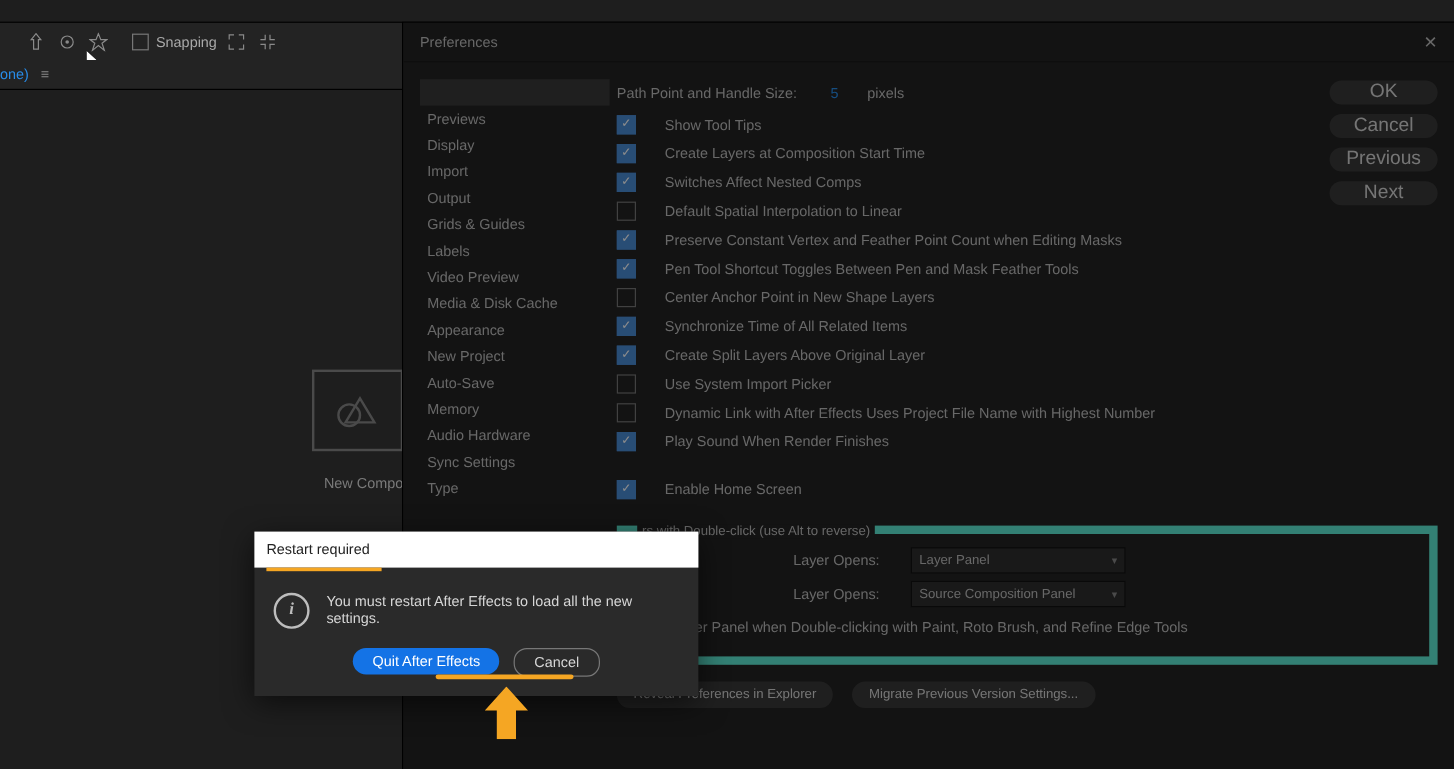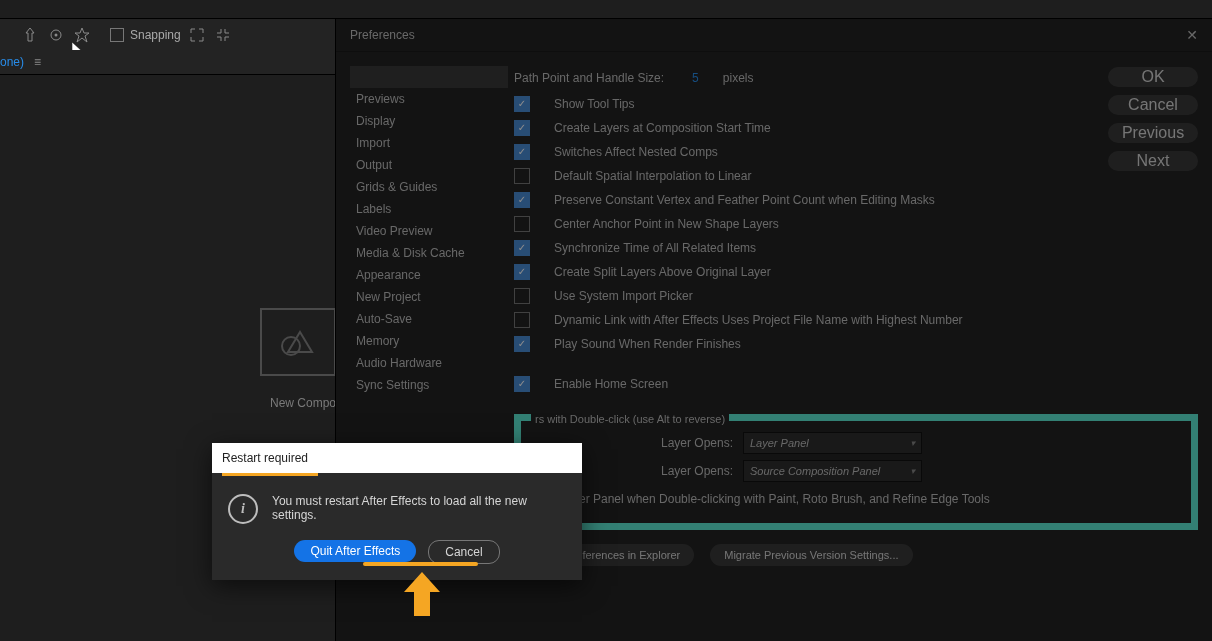--- a/index.html
+++ b/index.html
@@ -26,23 +26,23 @@
   .cat.sel{background:#3a3a3a;}
   .content{flex:1;padding:14px 14px 14px 6px;position:relative;}
   .row{display:flex;align-items:center;gap:24px;height:24px;color:#bdbdbd;}
   .row.first{margin-bottom:2px;}
   .chk{width:14px;height:14px;border:1px solid #777;display:flex;align-items:center;justify-content:center;flex-shrink:0;}
   .chk.on{background:#4a8cd6;border-color:#4a8cd6;}
   .chk.on::after{content:"✓";color:#fff;font-size:10px;line-height:1;}
   .pathpoint .num{color:#288ce8;}
   .fieldset{border:7px solid #5eead4;margin-top:18px;padding:8px 12px 12px 12px;position:relative;}
   .fslabel{position:absolute;top:-8px;left:10px;background:#232323;padding:0 4px;color:#bdbdbd;font-size:11px;}
-  .drow{display:flex;align-items:center;gap:10px;height:28px;}
+  .drow{display:flex;align-items:center;gap:26px;height:28px;}
   .drow label{width:200px;text-align:right;color:#bdbdbd;}
-  .dd{width:165px;height:20px;background:#2e2e2e;border:1px solid #111;display:flex;align-items:center;justify-content:space-between;padding:0 6px;color:#bdbdbd;font-size:11px;font-style:italic;}
+  .dd{width:165px;height:20px;background:#2e2e2e;border:1px solid #111;display:flex;align-items:center;justify-content:space-between;padding:0 6px;color:#bdbdbd;font-size:11px;}
   .dd .arrow{font-size:9px;color:#888;}
   .pillrow{display:flex;gap:16px;margin-top:14px;}
   .pill{background:#3a3a3a;border-radius:11px;height:22px;line-height:22px;padding:0 14px;color:#d6d6d6;font-size:11px;}
   
   .rbtns{position:absolute;right:14px;top:48px;display:flex;flex-direction:column;gap:8px;}
   .rbtn{width:90px;height:20px;border-radius:10px;background:#3a3a3a;color:#d6d6d6;display:flex;align-items:center;justify-content:center;font-size:16px;}
   
   .dim{position:absolute;inset:0;background:rgba(0,0,0,0.45);pointer-events:none;}
   
   .modal{position:absolute;left:212px;top:443px;width:370px;background:#2a2a2a;box-shadow:0 6px 24px rgba(0,0,0,0.6);}
@@ -136,20 +136,21 @@
           <div class="cat">Grids &amp; Guides</div>
           <div class="cat">Labels</div>
           <div class="cat">Video Preview</div>
           <div class="cat">Media &amp; Disk Cache</div>
           <div class="cat">Appearance</div>
           <div class="cat">New Project</div>
           <div class="cat">Auto-Save</div>
           <div class="cat">Memory</div>
           <div class="cat">Audio Hardware</div>
           <div class="cat">Sync Settings</div>
+          <div class="cat">Type</div>
         </div>
 
       <div class="content">
         <div class="row first pathpoint">
           <span>Path Point and Handle Size:</span>
           <span class="num" style="margin-left:4px">5</span>
           <span>pixels</span>
         </div>
         <div id="checks">
             <div class="row">
@@ -164,20 +165,24 @@
               <span class="chk on"></span>
               <span>Switches Affect Nested Comps</span>
             </div>
             <div class="row">
               <span class="chk"></span>
               <span>Default Spatial Interpolation to Linear</span>
             </div>
             <div class="row">
               <span class="chk on"></span>
               <span>Preserve Constant Vertex and Feather Point Count when Editing Masks</span>
+            </div>
+            <div class="row">
+              <span class="chk on"></span>
+              <span>Pen Tool Shortcut Toggles Between Pen and Mask Feather Tools</span>
             </div>
             <div class="row">
               <span class="chk"></span>
               <span>Center Anchor Point in New Shape Layers</span>
             </div>
             <div class="row">
               <span class="chk on"></span>
               <span>Synchronize Time of All Related Items</span>
             </div>
             <div class="row">

